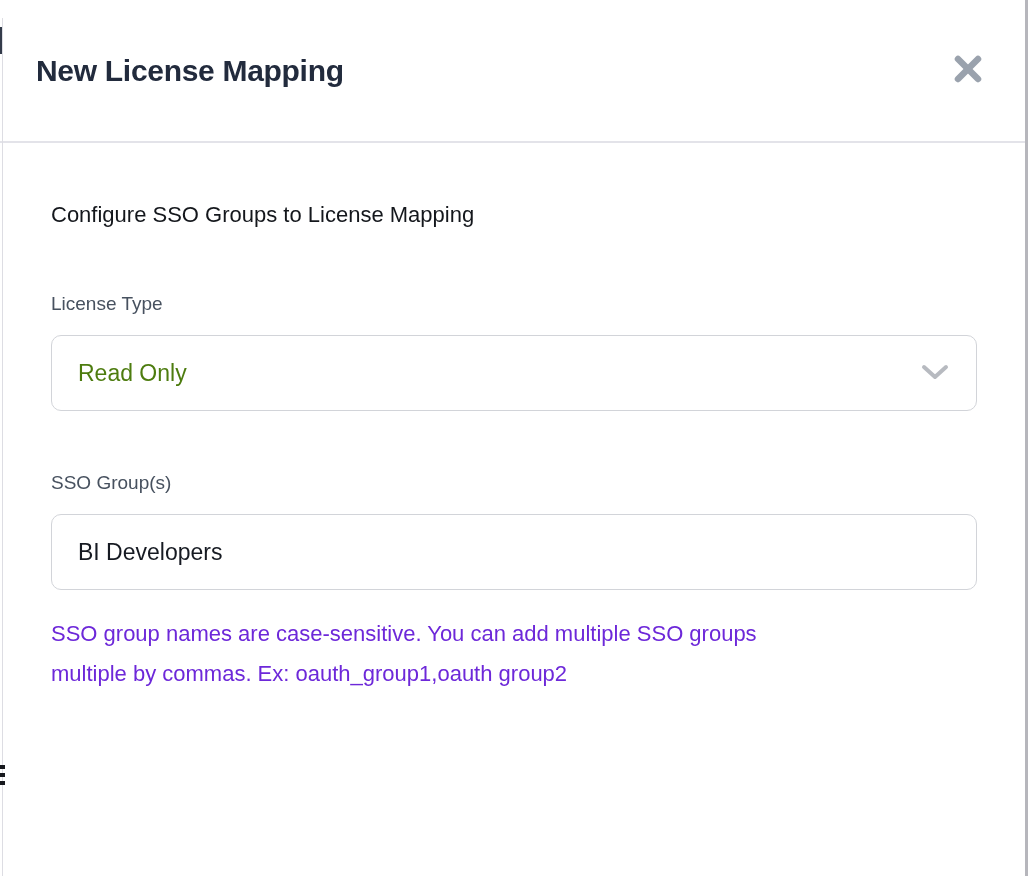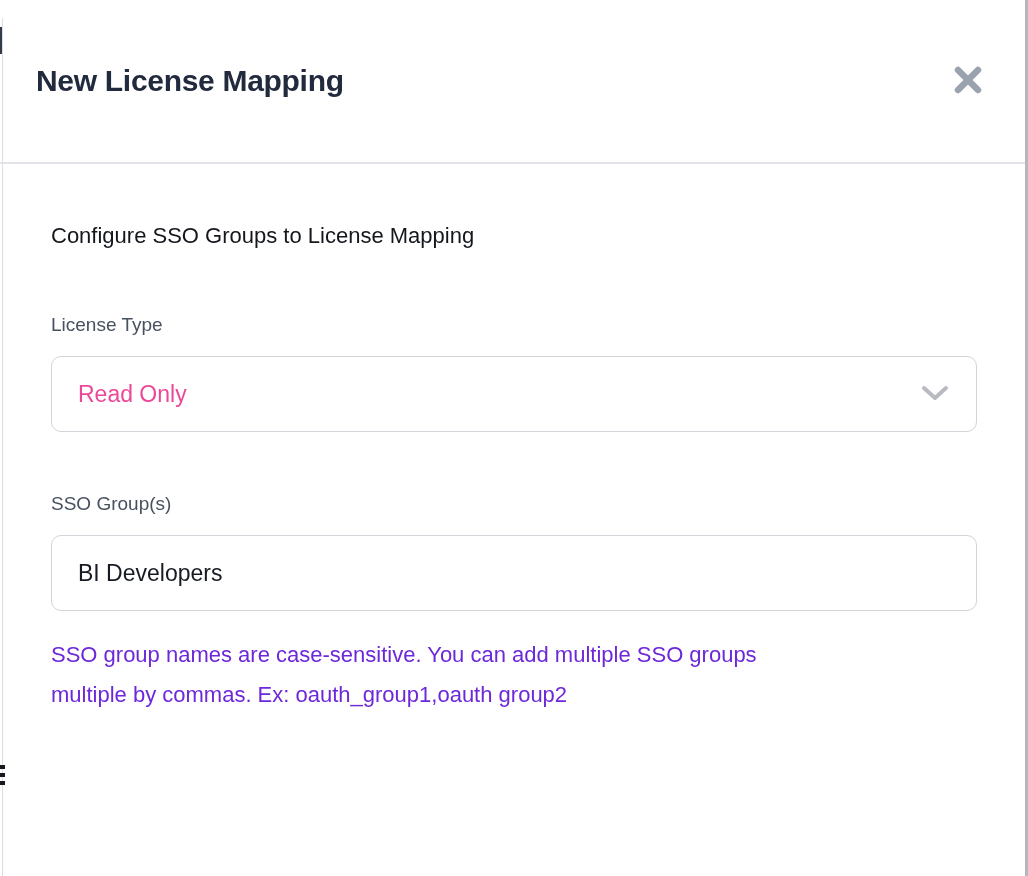--- a/index.html
+++ b/index.html
@@ -29,21 +29,21 @@
     display: flex; flex-direction: column; gap: 4px;
   }
   .left-hamburger span {
     display: block; width: 5px; height: 4px; background: #17191e;
   }
 
   
   .modal { position: absolute; inset: 0; background: #ffffff; }
 
   .modal-header {
-    height: 164px;
+    height: 143px;
     display: flex; align-items: center; justify-content: space-between;
     padding: 0 43px 0 36px;
     border-bottom: 2px solid #e3e3e9;
   }
   .modal-title {
     font-size: 30px; font-weight: bold;
     color: #222b3d; letter-spacing: -0.3px;
   }
   .close-btn {
     background: none; border: none; cursor: pointer;
@@ -65,21 +65,21 @@
 
   .control {
     width: 926px; height: 76px;
     border: 1.5px solid #d2d4d9; border-radius: 10px;
     background: #ffffff;
     display: flex; align-items: center;
     padding: 0 26px;
     font-size: 23px; color: #161a22;
   }
   .select-control { justify-content: space-between; cursor: pointer; margin-bottom: 61px; }
-  .select-value { font-size: 23px; color: #ec4899; }
+  .select-value { font-size: 23px; color: #4d7c0f; }
 
   input.text-control {
     font-family: Liberation Sans, sans-serif;
     outline: none; margin-bottom: 24px; display: block;
   }
 
   .helper-text {
     font-size: 22px; color: #6d28d9; line-height: 40px;
   }
 </style>

